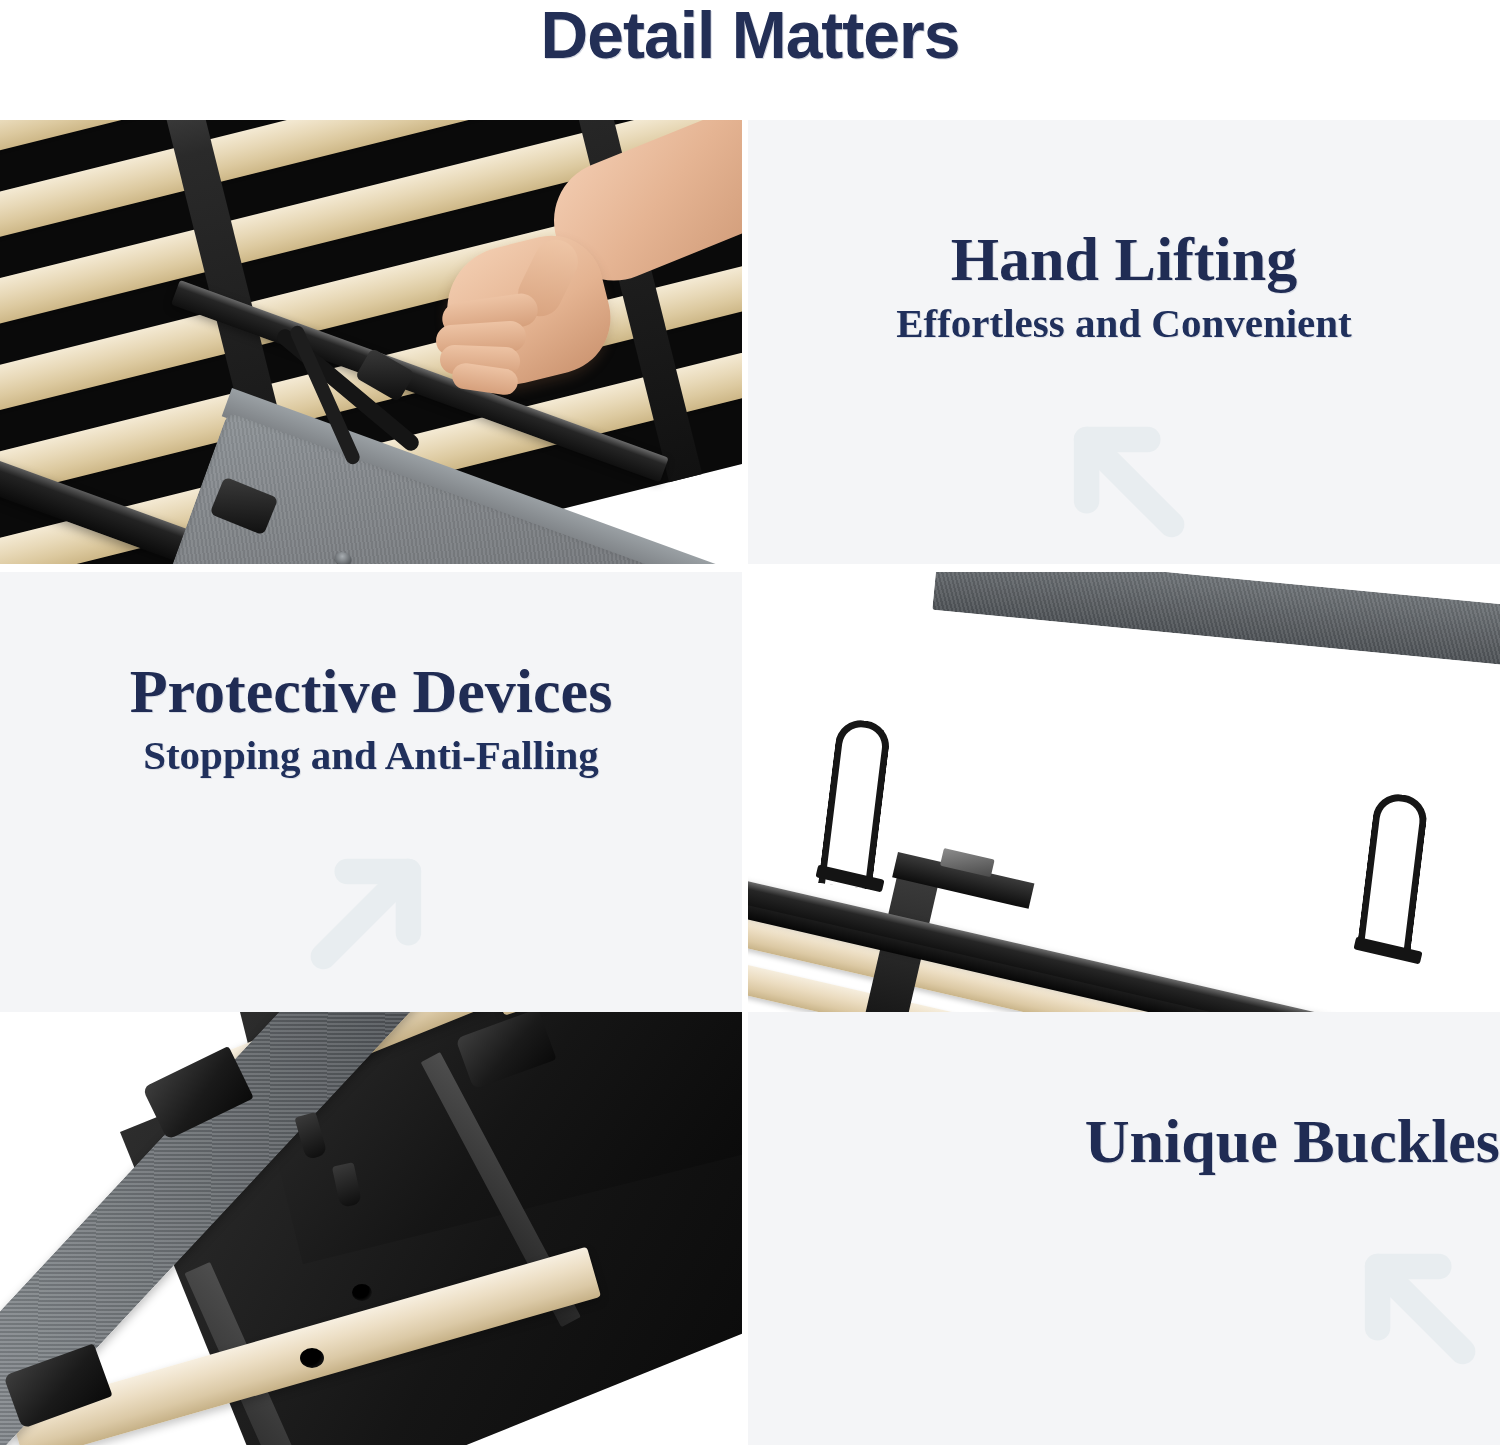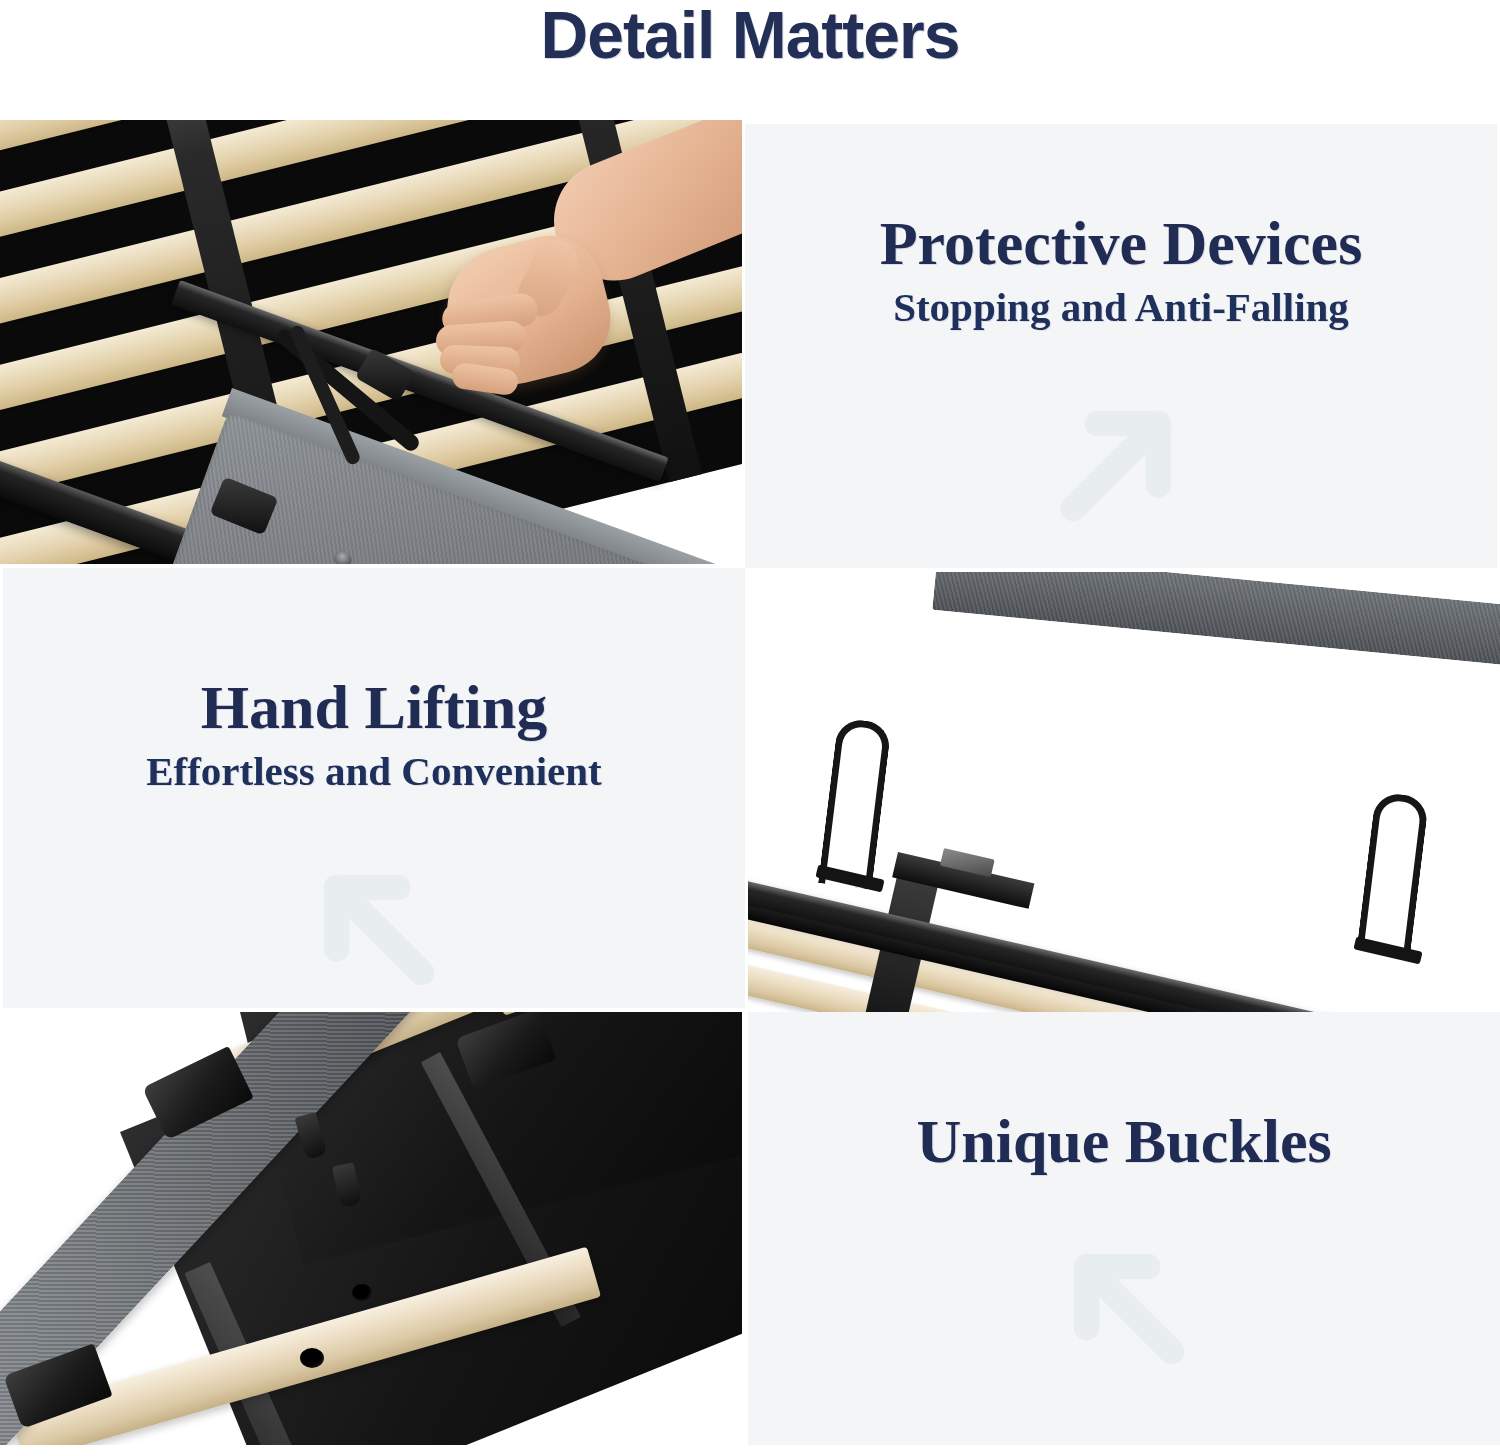--- a/index.html
+++ b/index.html
@@ -62,21 +62,21 @@
   }
   .arrow-wm{
     margin-top:46px;
     opacity:1;
   }
   .arrow-wm svg{display:block;}
 
   
   .tp-r1{padding-top:108px;}
   .tp-r2{padding-top:88px;}
-  .tp-r3{padding-top:98px;}
+  .tp-r3{padding-top:98px;align-items:flex-end;}
 
   
   .ph{position:absolute;inset:0;background:#ffffff;}
   .ph *{position:absolute;}
 
   
   .deck1{
     left:-160px;top:-70px;width:1120px;height:620px;
     transform:rotate(-14deg);transform-origin:0 0;
   }
@@ -301,50 +301,50 @@
           <div class="palm"></div>
           <div class="thumb"></div>
           <div class="fing f1"></div>
           <div class="fing f2"></div>
           <div class="fing f3"></div>
           <div class="fing f4"></div>
         </div>
       </div>
     </div>
 
+    <div class="cell text seam-l seam-b">
+      <div class="textwrap tp-r1">
+        <div class="feat-title">Hand Lifting</div>
+        <div class="feat-sub">Effortless and Convenient</div>
+        <div class="arrow-wm">
+          <svg width="170" height="170" viewBox="0 0 100 100" aria-hidden="true">
+            <g fill="none" stroke="#e8edf0" stroke-width="15" stroke-linecap="round" stroke-linejoin="round">
+              <path d="M28 28 L78 78"></path>
+              <path d="M28 64 L28 28 L64 28"></path>
+            </g>
+          </svg>
+        </div>
+      </div>
+    </div>
+
     <div class="cell text seam-r seam-t">
       <div class="textwrap tp-r2">
         <div class="feat-title">Protective Devices</div>
         <div class="feat-sub">Stopping and Anti-Falling</div>
         <div class="arrow-wm">
           <svg width="170" height="170" viewBox="0 0 100 100" aria-hidden="true">
             <g fill="none" stroke="#e8edf0" stroke-width="15" stroke-linecap="round" stroke-linejoin="round">
               <path d="M22 78 L72 28"></path>
               <path d="M36 28 L72 28 L72 64"></path>
             </g>
           </svg>
         </div>
       </div>
     </div>
 
-    <div class="cell text seam-l seam-b">
-      <div class="textwrap tp-r1">
-        <div class="feat-title">Hand Lifting</div>
-        <div class="feat-sub">Effortless and Convenient</div>
-        <div class="arrow-wm">
-          <svg width="170" height="170" viewBox="0 0 100 100" aria-hidden="true">
-            <g fill="none" stroke="#e8edf0" stroke-width="15" stroke-linecap="round" stroke-linejoin="round">
-              <path d="M28 28 L78 78"></path>
-              <path d="M28 64 L28 28 L64 28"></path>
-            </g>
-          </svg>
-        </div>
-      </div>
-    </div>
-
     <div class="cell photo seam-l seam-t">
       <div class="ph">
         <div class="fabtop2"></div>
 
         <div class="slat2" style="left:-120px;top:318px;width:1000px;height:30px;transform:rotate(13deg);transform-origin:0 0;"></div>
         <div class="slat2" style="left:-160px;top:356px;width:1050px;height:30px;transform:rotate(13deg);transform-origin:0 0;"></div>
         <div class="slat2" style="left:-200px;top:398px;width:1100px;height:30px;transform:rotate(13deg);transform-origin:0 0;"></div>
 
         <div class="cross2" style="left:150px;top:300px;width:42px;height:190px;transform:rotate(13deg);transform-origin:0 0;"></div>
         <div class="cross2" style="left:150px;top:280px;width:140px;height:26px;transform:rotate(13deg);transform-origin:0 0;"></div>

